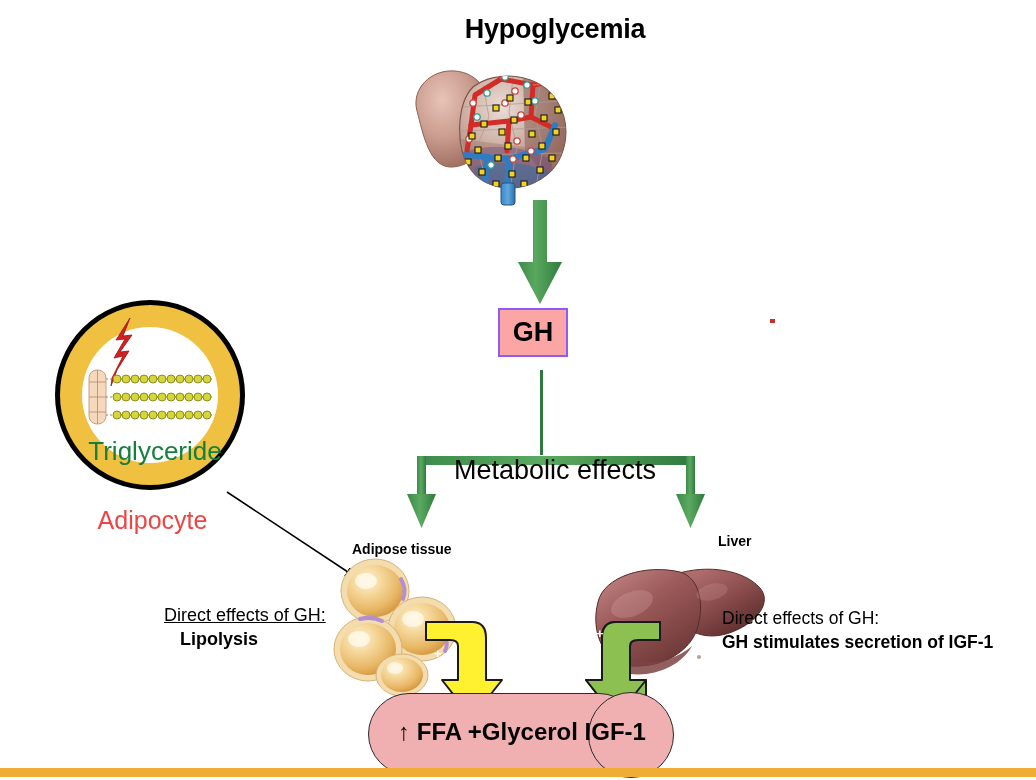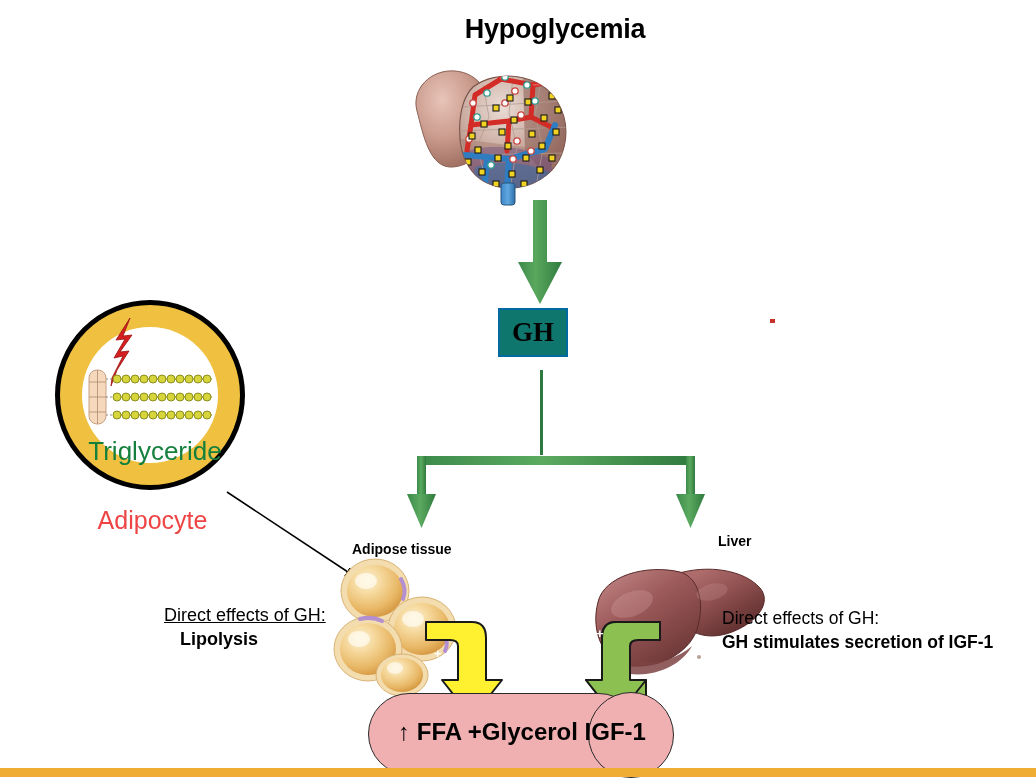--- a/index.html
+++ b/index.html
@@ -53,23 +53,23 @@
   .t-igf .b{font-weight:bold;}
   .t-pink{
     left:372px;top:718px;width:300px;text-align:center;
     font-size:24px;font-weight:bold;color:#000;z-index:30;white-space:nowrap;
   }
   .t-pink .arrow{font-weight:normal;}
 
   
   .ghbox{
     left:498px;top:308px;width:66px;height:45px;
-    background:#0f766e;border:2px solid #0369a1;
+    background:#fca5a5;border:2px solid #8b5cf6;
     display:flex;align-items:center;justify-content:center;
-    font-size:27px;font-weight:bold;color:#000;font-family:Liberation Serif, serif;
+    font-size:27px;font-weight:bold;color:#000;
   }
 
   
   .stem{left:540px;top:370px;width:3px;height:85px;background:#2E7A3E;}
 
   
   .bottombar{left:0;top:768px;width:1036px;height:9px;background:#F0AD34;}
 
   
   .artifact{left:770px;top:319px;width:5px;height:4px;background:#C8302A;}
@@ -249,20 +249,21 @@
       <rect x="22" y="8" width="278" height="9" fill="url(#grnB)"></rect>
 
       <rect x="22" y="8" width="9" height="42" fill="url(#grnB)"></rect>
       <path d="M12 46 L41 46 L26.5 80 Z" fill="url(#grnB)"></path>
 
       <rect x="291" y="8" width="9" height="42" fill="url(#grnB)"></rect>
       <path d="M281 46 L310 46 L295.5 80 Z" fill="url(#grnB)"></path>
     </svg>
   </div>
 
+  <div class="abs t-metabolic">Metabolic effects</div>
 
   <div class="abs adipo-outer"></div>
   <div class="abs adipo-inner"></div>
 
   <div class="abs" style="left:108px;top:318px;width:34px;height:68px;">
     <svg width="34" height="68" viewBox="0 0 34 68">
       <path d="M22 0 L8 22 L17 21 L6 40 L15 38 L4 60 L3 68 L9 52 L21 33 L12 34 L24 17 L15 18 Z" fill="#D42020" stroke="#9B1111" stroke-width="0.8"></path>
     </svg>
   </div>
 

